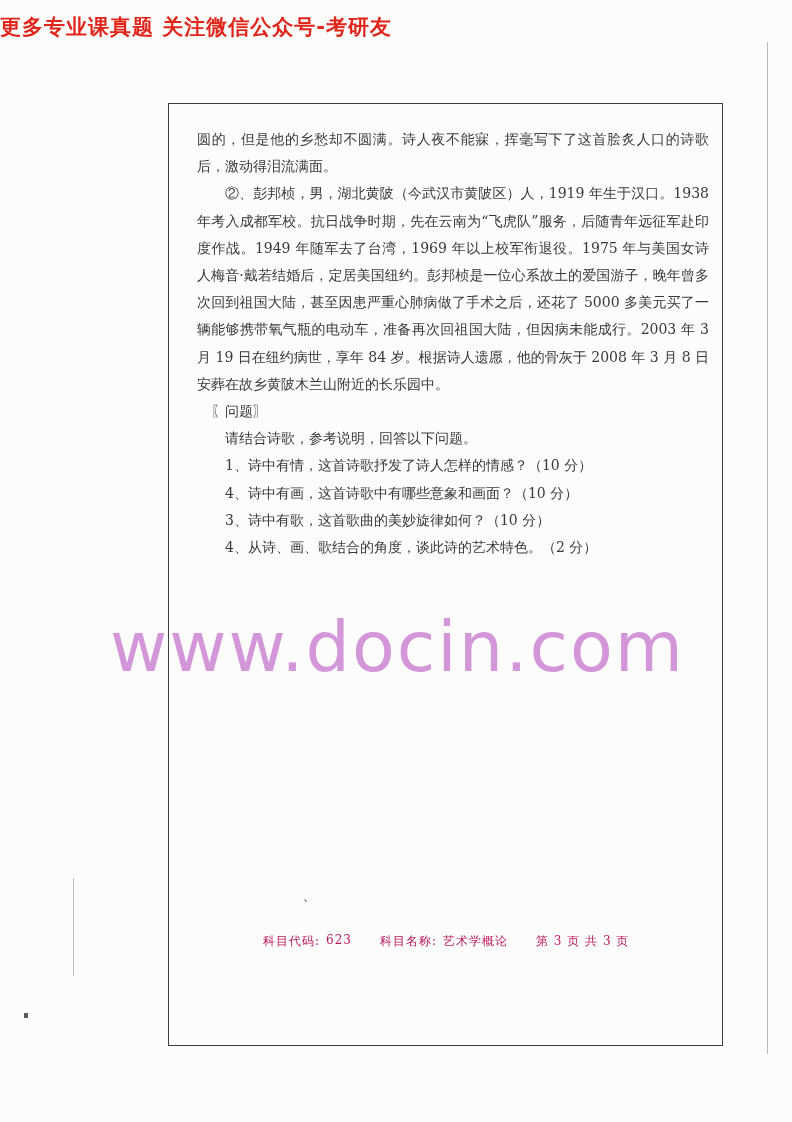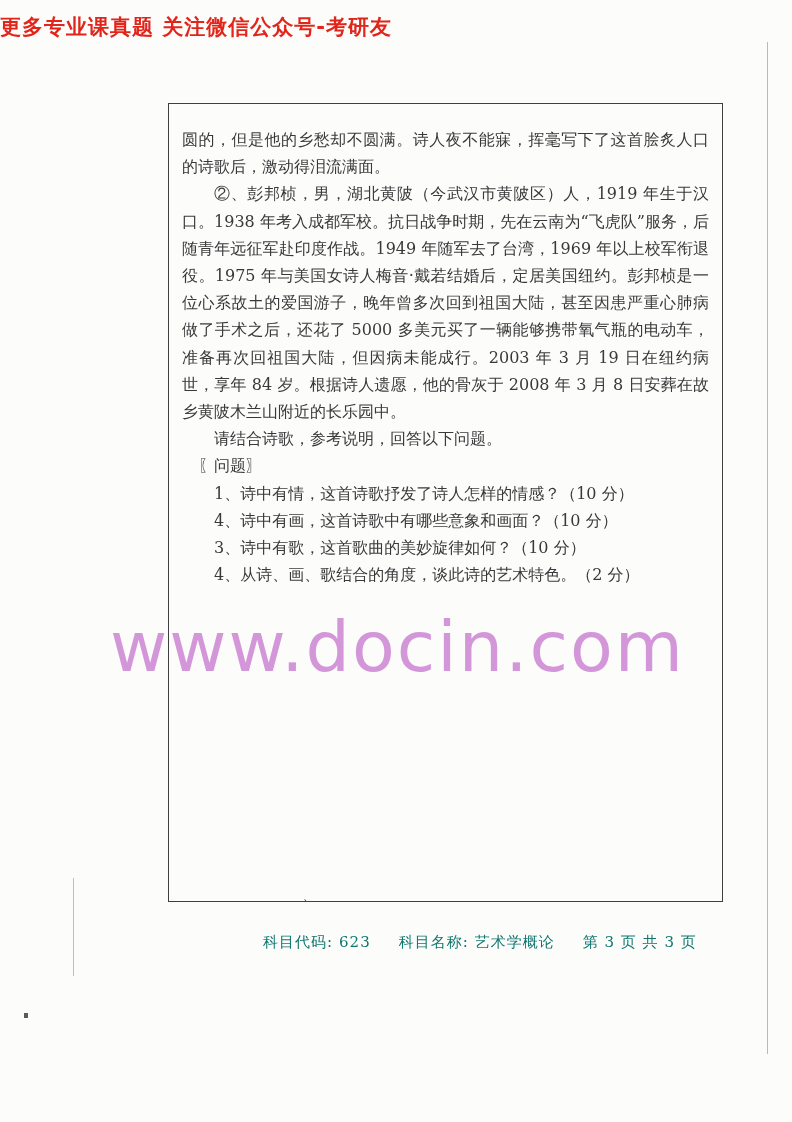--- a/index.html
+++ b/index.html
@@ -11,53 +11,53 @@
     position:absolute;top:13px;left:0;width:100%;text-align:left;
     font-family:"DejaVu Sans","Liberation Sans",sans-serif;
     font-weight:bold;font-size:21px;color:#e2251b;letter-spacing:1px;
   }
   .watermark{
     position:absolute;top:606px;left:110px;z-index:1;
     font-family:"DejaVu Sans","Liberation Sans",sans-serif;
     font-size:70px;color:#a21caf;opacity:0.45;letter-spacing:2px;white-space:nowrap;
   }
   .doc-box{
-    position:absolute;left:168px;top:103px;width:555px;height:799px;
+    position:absolute;left:168px;top:103px;width:555px;height:943px;
     border:1px solid #3f3f3f;box-sizing:border-box;
-    padding:22px 13px 0 13px;z-index:2;
-    color:#39393b;font-size:16px;line-height:27.2px;
+    padding:22px 13px 0 28px;z-index:2;
+    color:#39393b;font-size:14px;line-height:27.2px;
   }
   .para{margin:0;text-align:justify;text-indent:2em;}
   .para.first{text-indent:0;}
   .para.small-indent{text-indent:1em;}
   .para.q{text-align:left;}
   .footer{
     position:absolute;left:263px;top:933px;z-index:2;display:flex;gap:28px;
-    font-size:15px;color:#0f766e;letter-spacing:1px;white-space:nowrap;justify-content:space-between;
+    font-size:12px;color:#be185d;letter-spacing:1px;white-space:nowrap;justify-content:space-between;
   }
   .footer .pair{display:flex;gap:6px;}
   .scan-line-right{position:absolute;left:767px;top:42px;width:1px;height:1012px;background:#a8a8a8;opacity:.8;}
   .scan-line-left{position:absolute;left:73px;top:878px;width:1px;height:98px;background:#bfbfbf;}
   .stray{position:absolute;left:303px;top:898px;font-size:13px;color:#4a4a4a;z-index:2;}
   .speck{position:absolute;left:24px;top:1013px;width:4px;height:5px;background:#5a5a5a;}
 </style>
 </head>
 <body>
 
 <div class="page">
 
   <div class="promo">更多专业课真题 关注微信公众号-考研友</div>
 
   <div class="watermark">www.docin.com</div>
 
   <div class="doc-box">
     <p class="para first">圆的，但是他的乡愁却不圆满。诗人夜不能寐，挥毫写下了这首脍炙人口的诗歌后，激动得泪流满面。</p>
     <p class="para">②、彭邦桢，男，湖北黄陂（今武汉市黄陂区）人，1919 年生于汉口。1938 年考入成都军校。抗日战争时期，先在云南为“飞虎队”服务，后随青年远征军赴印度作战。1949 年随军去了台湾，1969 年以上校军衔退役。1975 年与美国女诗人梅音·戴若结婚后，定居美国纽约。彭邦桢是一位心系故土的爱国游子，晚年曾多次回到祖国大陆，甚至因患严重心肺病做了手术之后，还花了 5000 多美元买了一辆能够携带氧气瓶的电动车，准备再次回祖国大陆，但因病未能成行。2003 年 3 月 19 日在纽约病世，享年 84 岁。根据诗人遗愿，他的骨灰于 2008 年 3 月 8 日安葬在故乡黄陂木兰山附近的长乐园中。</p>
+    <p class="para small-indent">〖问题〗</p>
     <p class="para">请结合诗歌，参考说明，回答以下问题。</p>
-    <p class="para small-indent">〖问题〗</p>
     <p class="para q">1、诗中有情，这首诗歌抒发了诗人怎样的情感？（10 分）</p>
     <p class="para q">4、诗中有画，这首诗歌中有哪些意象和画面？（10 分）</p>
     <p class="para q">3、诗中有歌，这首歌曲的美妙旋律如何？（10 分）</p>
     <p class="para q">4、从诗、画、歌结合的角度，谈此诗的艺术特色。（2 分）</p>
   </div>
 
   <div class="stray">`</div>
 
   <div class="footer">
     <span class="pair">

